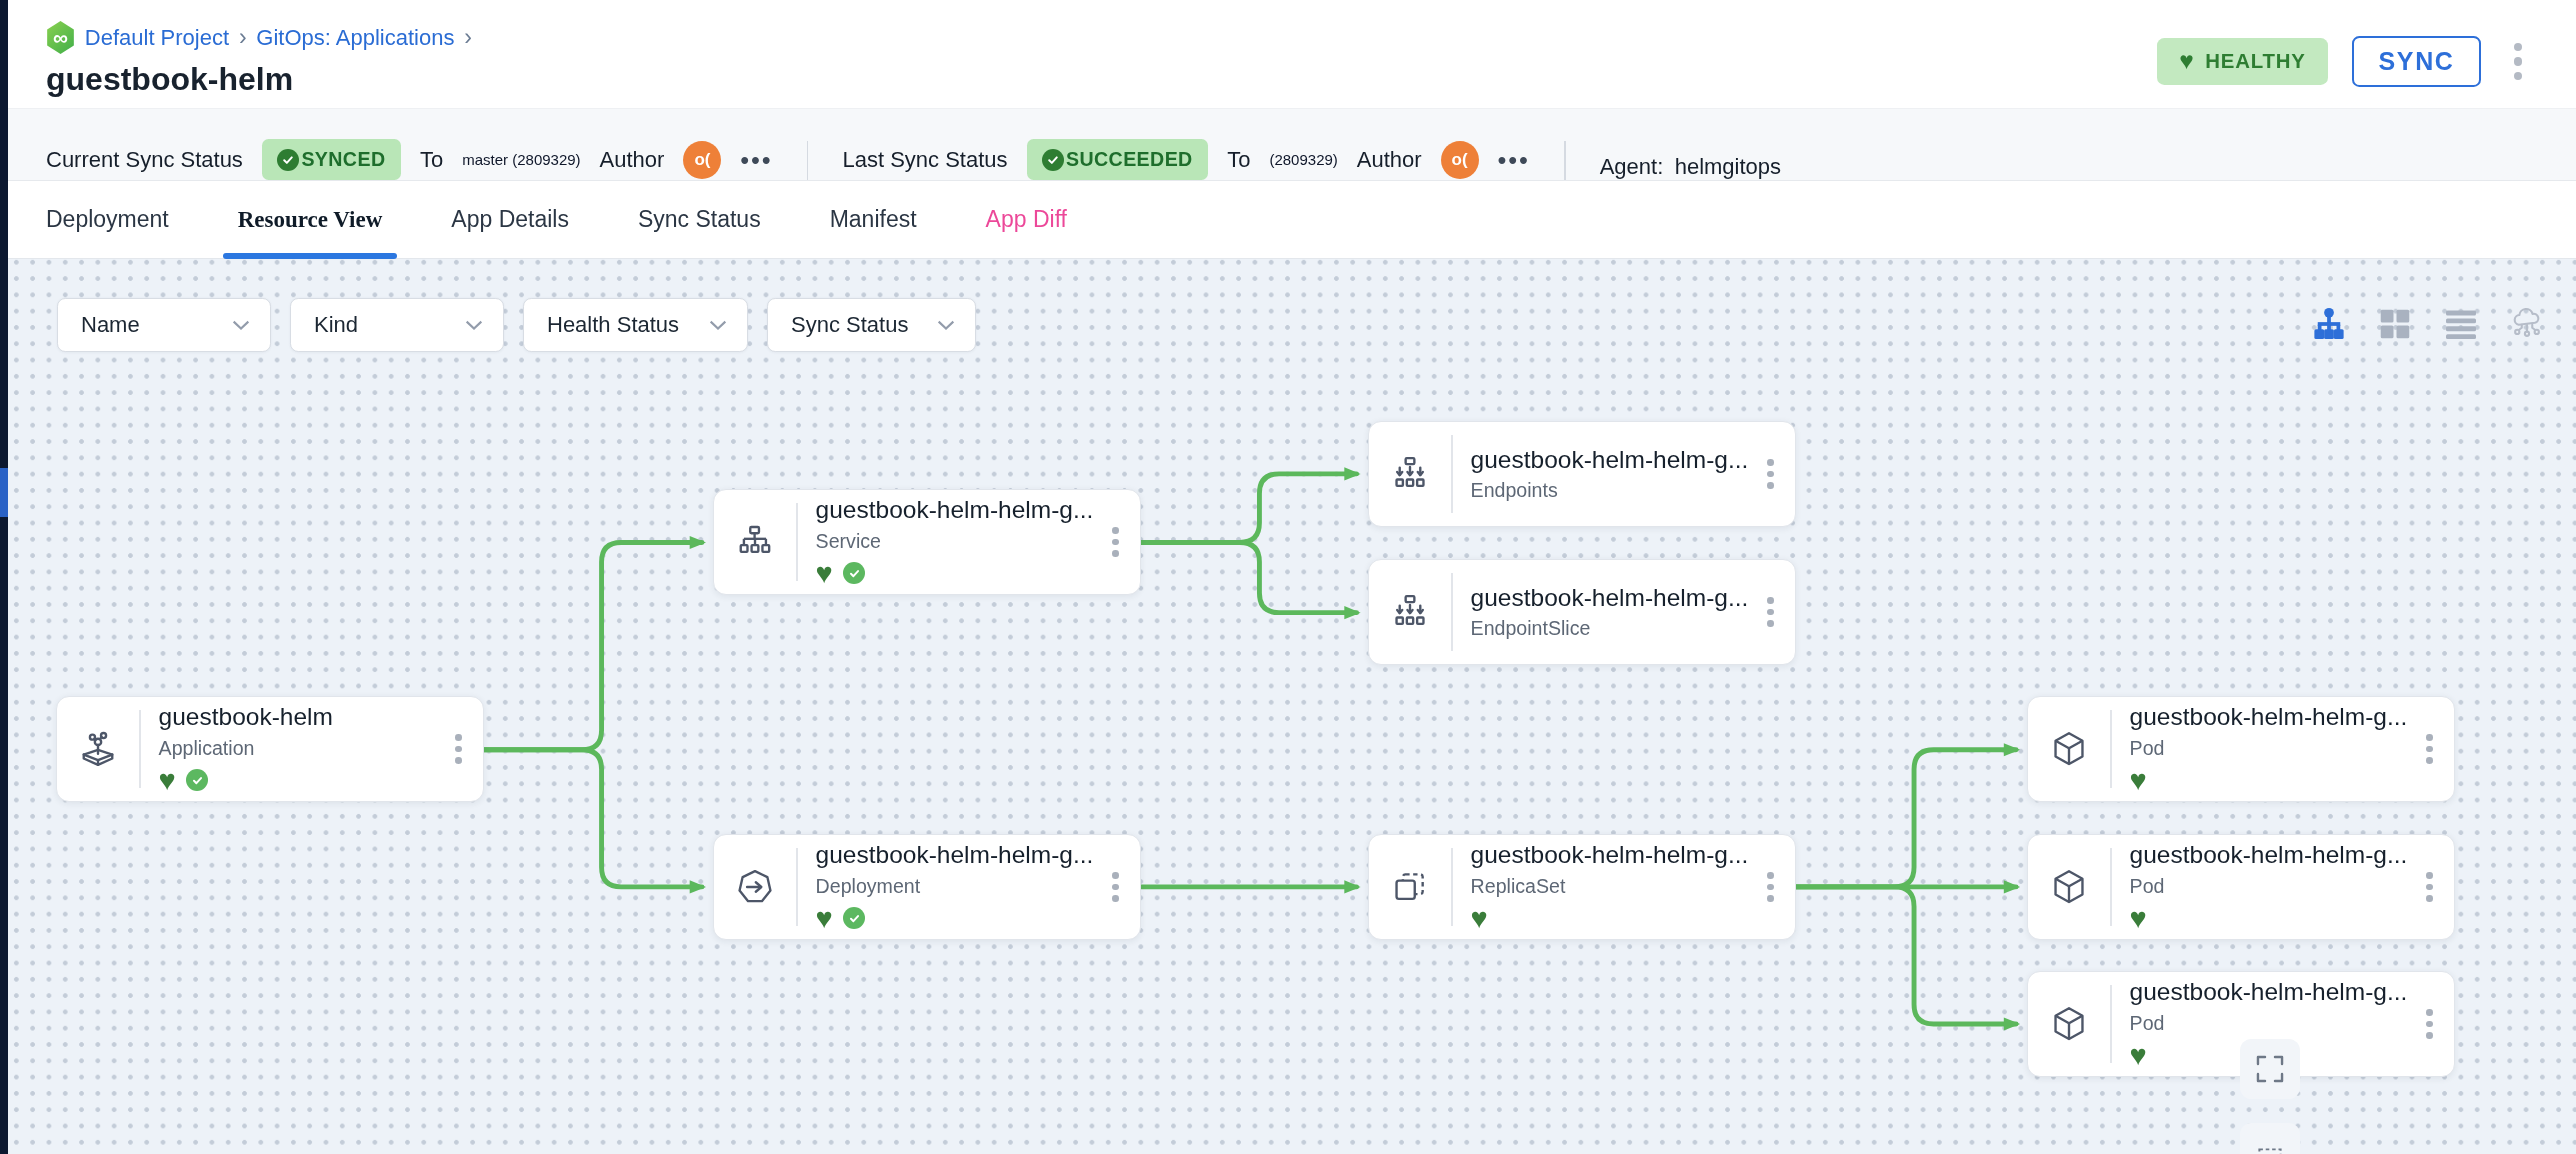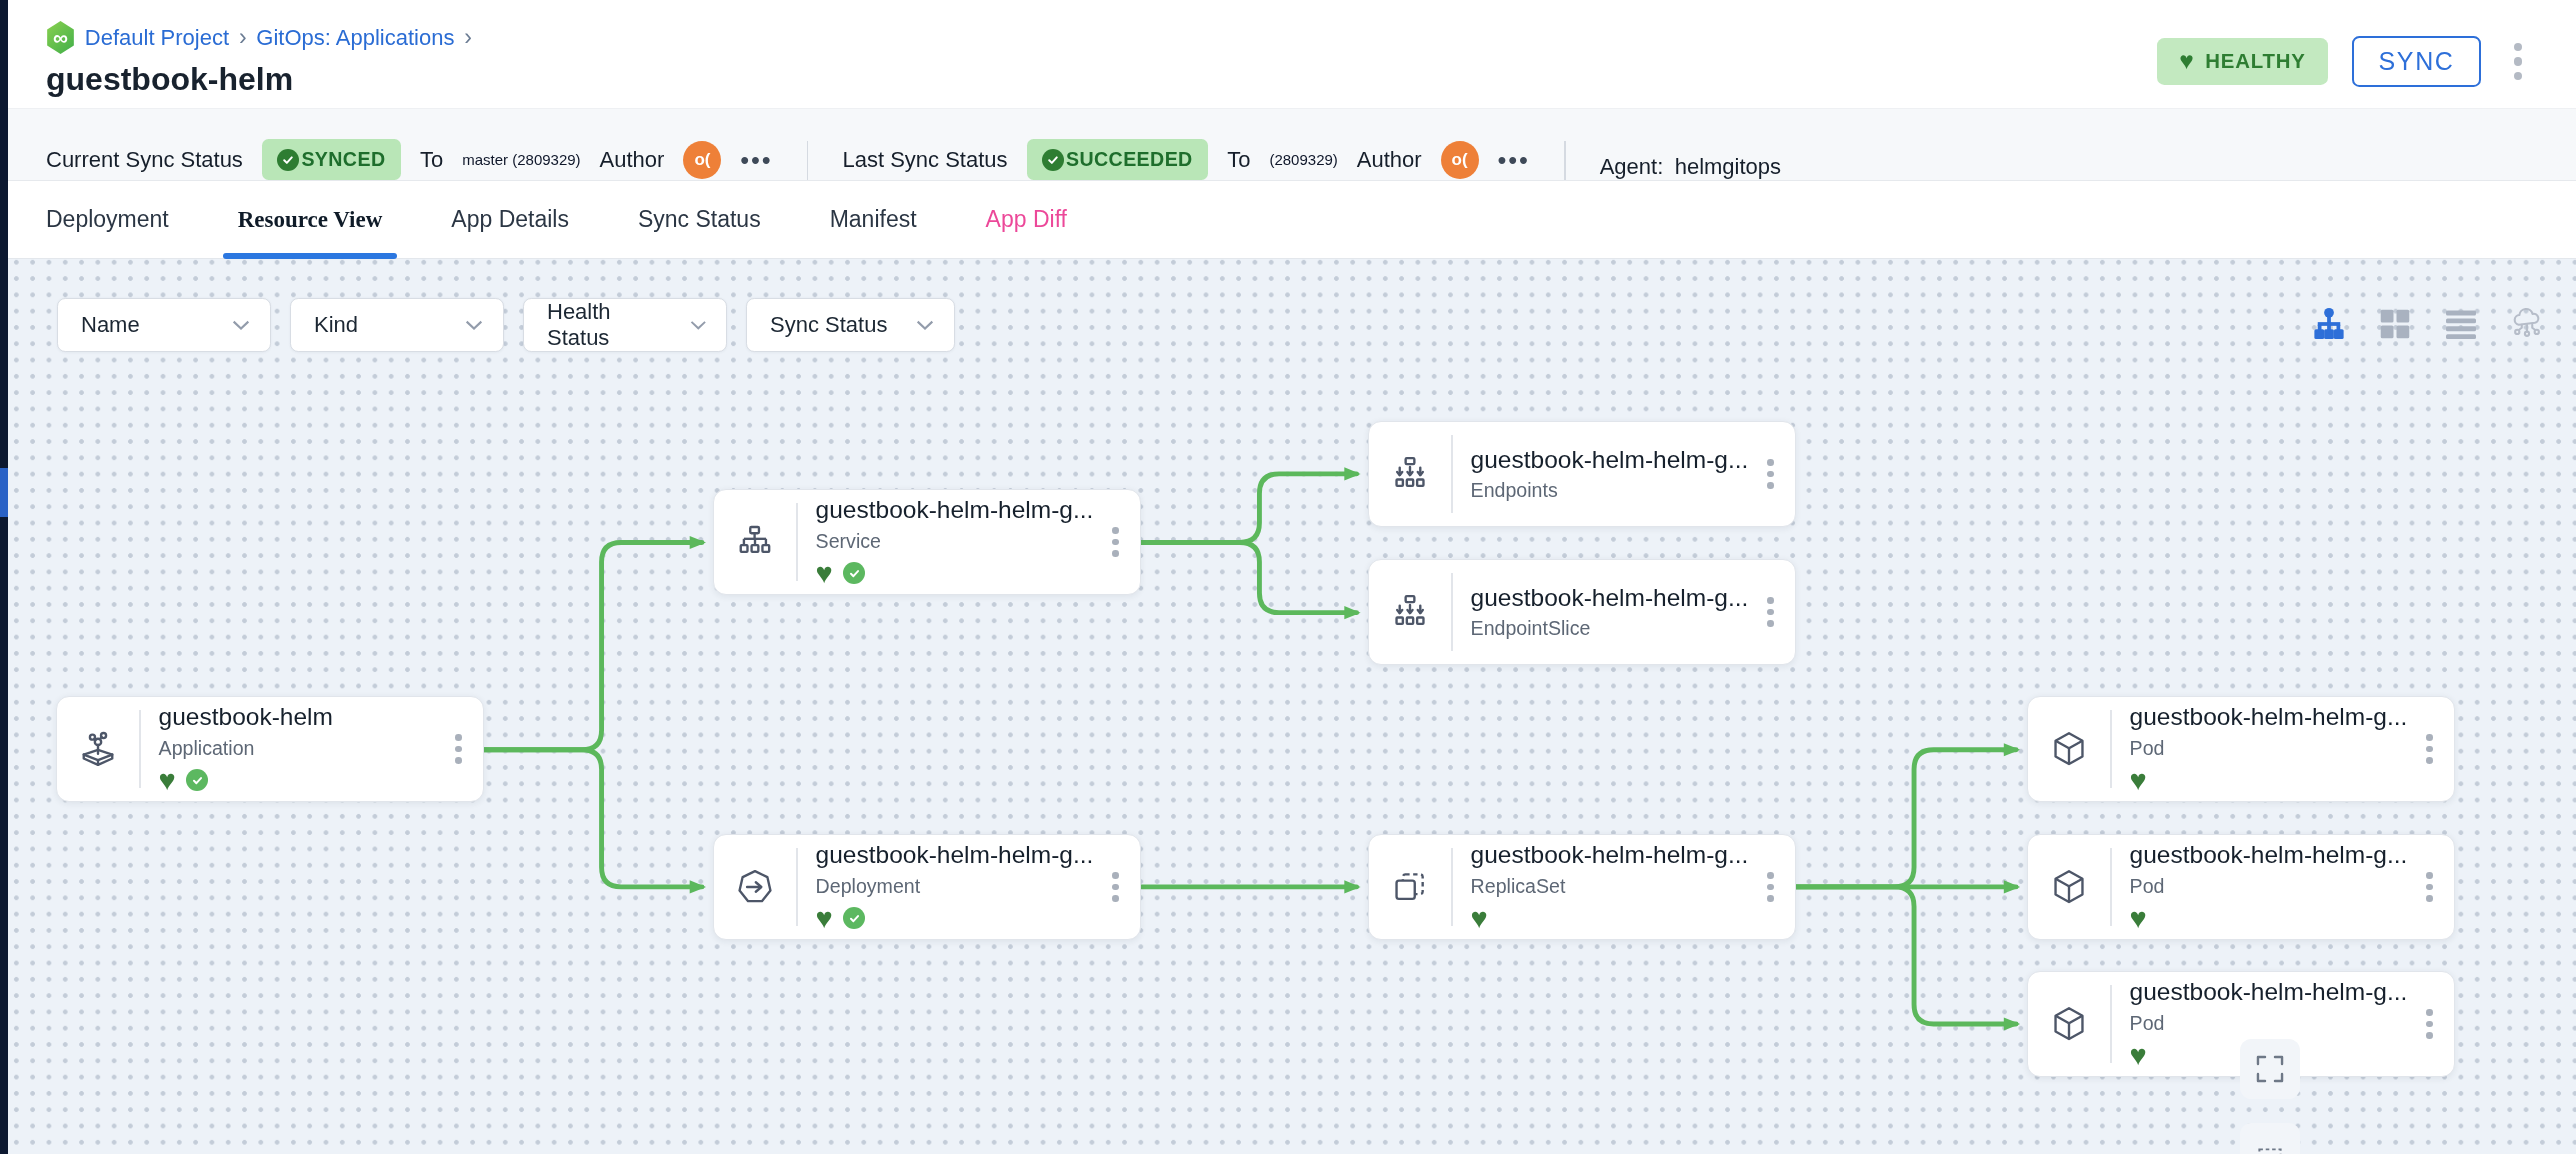--- a/index.html
+++ b/index.html
@@ -17,21 +17,21 @@
           clip-path:polygon(50% 0,96% 26%,96% 74%,50% 100%,4% 74%,4% 26%);
           color:#fff; font-size:21px; font-weight:bold; display:flex; align-items:center; justify-content:center; }
   .crumb { cursor:pointer; }
   .crumb-sep { color:#6b7c93; font-size:23px; }
   .page-title { margin-top:6.5px; font-size:32px; font-weight:bold; color:#18222e; }
   .header-right { position:absolute; right:46px; top:36px; display:flex; align-items:center; gap:24.5px; }
   .health-badge { display:flex; align-items:center; gap:10.6px; background:#c3e9c0; border-radius:7.3px;
                   height:47px; padding:0 22px; color:#2e7d32; font-size:20.4px; font-weight:bold; letter-spacing:0.8px; }
   .health-badge .heart { font-size:24.5px; line-height:1; }
   .sync-button { height:51px; min-width:122px; padding:0 24.5px; border:2.4px solid #2d6fd9; border-radius:7.3px;
-                 background:#fff; color:#2d6fd9; font-size:25px; font-weight:400; letter-spacing:1.6px;
+                 background:#fff; color:#2d6fd9; font-size:25px; font-weight:700; letter-spacing:1.6px;
                  display:flex; align-items:center; justify-content:center; cursor:pointer;
                  font-family:"Liberation Sans","DejaVu Sans",sans-serif; }
   .kebab { display:flex; flex-direction:column; gap:6.5px; padding:4.9px 8.2px; cursor:pointer; }
   .kebab i { width:8.2px; height:8.2px; border-radius:50%; background:#b4bac4; display:block; }
 
   
   .status-bar { height:73px; background:#f6f8fa; border-top:1.6px solid #eef0f3; border-bottom:1.6px solid #e6e9ed;
                 display:flex; align-items:flex-end; padding-left:46px; font-size:22px; color:#161f2b; }
   .sb-group { display:flex; align-items:center; gap:19px; }
   .sb-badge { display:flex; align-items:center; gap:2px; background:#b9e6b7; border-radius:6.5px; height:41px;
@@ -177,21 +177,21 @@
       <svg width="18" height="10.6" viewBox="0 0 22 13" fill="none" stroke="#939cab" stroke-width="2.6">
           <polyline points="2,2 11,10.5 20,2"></polyline>
         </svg>
     </div>
     <div class="filter-btn" style="width:214px">
       <span>Kind</span>
       <svg width="18" height="10.6" viewBox="0 0 22 13" fill="none" stroke="#939cab" stroke-width="2.6">
           <polyline points="2,2 11,10.5 20,2"></polyline>
         </svg>
     </div>
-    <div class="filter-btn" style="width:204px">
+    <div class="filter-btn" style="width:225px">
       <span>Health Status</span>
       <svg width="18" height="10.6" viewBox="0 0 22 13" fill="none" stroke="#939cab" stroke-width="2.6">
           <polyline points="2,2 11,10.5 20,2"></polyline>
         </svg>
     </div>
     <div class="filter-btn" style="width:209px">
       <span>Sync Status</span>
       <svg width="18" height="10.6" viewBox="0 0 22 13" fill="none" stroke="#939cab" stroke-width="2.6">
           <polyline points="2,2 11,10.5 20,2"></polyline>
         </svg>

